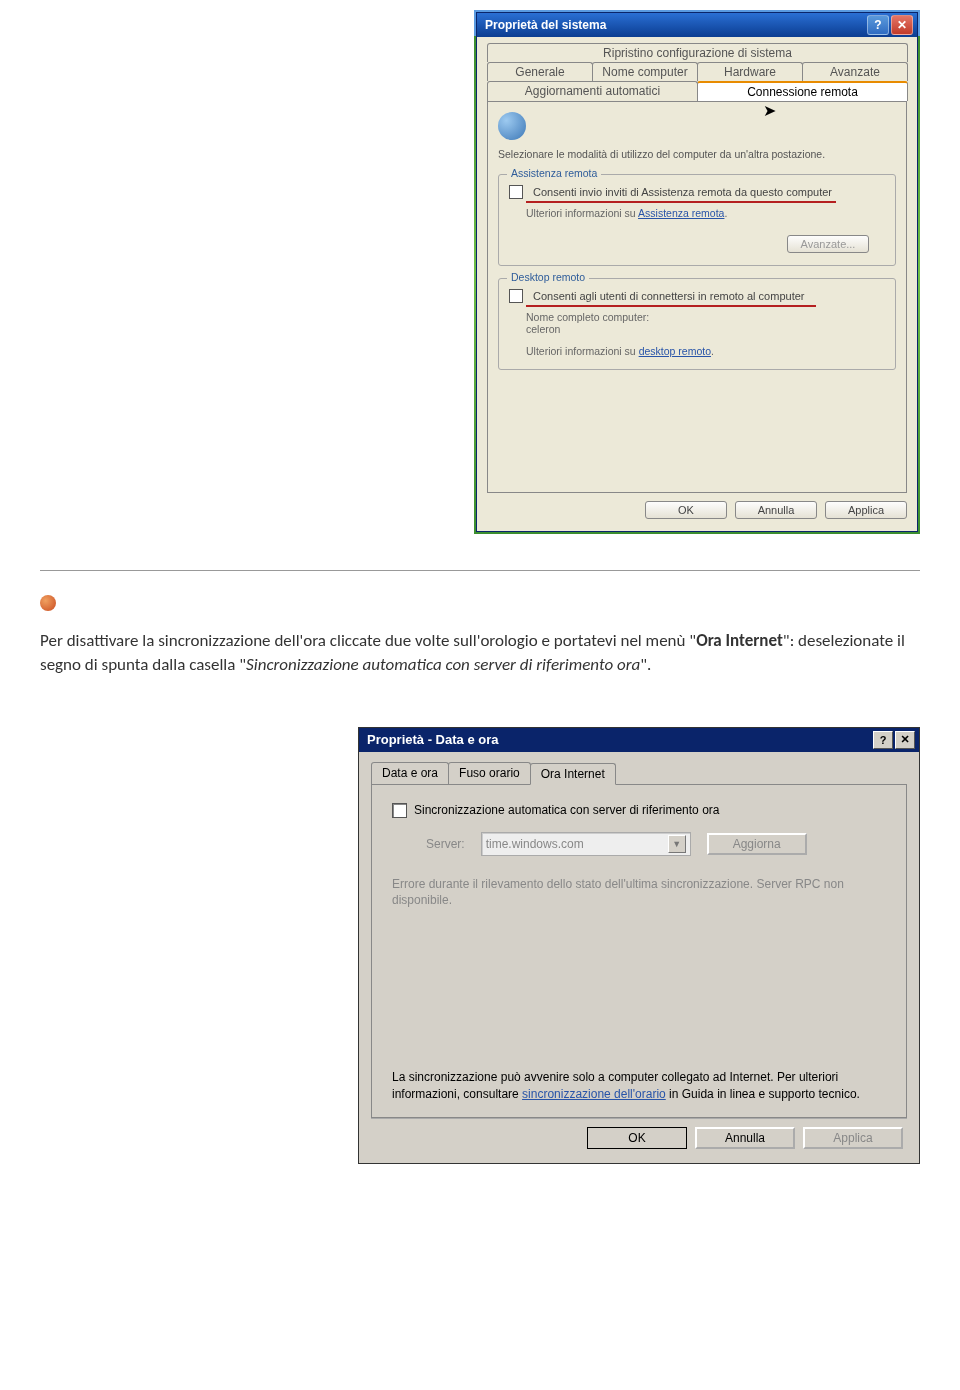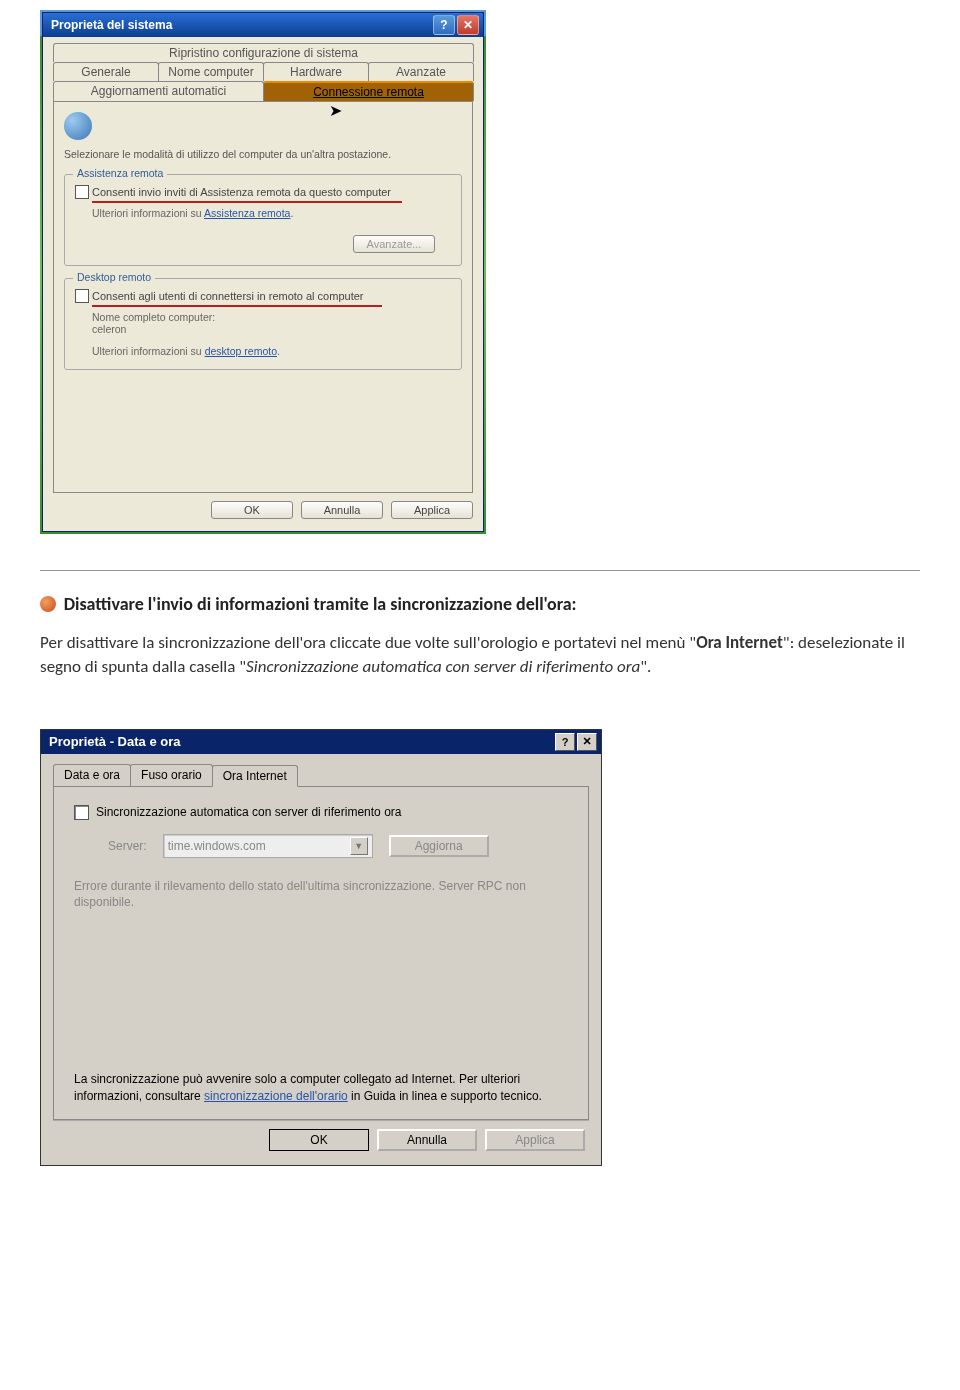--- a/index.html
+++ b/index.html
@@ -4,21 +4,21 @@
 <style>
   body {
     margin: 0;
     font-family: Calibri, Arial, sans-serif;
     background: #fff;
     width: 960px;
   }
   .page { padding: 0 40px 40px 40px; }
   .img-box {
     display: flex;
-    justify-content: flex-start;
+    justify-content: flex-end;
     padding-top: 10px;
   }
   
   .xp-dialog {
     width: 440px;
     border: 1px solid #0a246a;
     background: #ece9d8;
     font-family: Tahoma, sans-serif;
     font-size: 11px;
   }
@@ -53,22 +53,22 @@
     font-size: 12px;
     color:#555;
     margin-right: -1px;
     border-radius: 3px 3px 0 0;
     white-space: nowrap;
   }
   .tabs-row.top .tab.full { flex:1; text-align:center; }
   .tabs-row.mid .tab { flex:1; text-align:center; }
   .tabs-row.bot .tab { flex:1; text-align:center; }
   .tabs-row.bot .tab.active {
-    background:#a16207; color:#000; border-top:2px solid #e88b00;
-    position:relative; z-index:1;text-decoration:underline;
+    background:#ffffff; color:#000; border-top:2px solid #e88b00;
+    position:relative; z-index:1;
   }
   .tab-panel {
     border:1px solid #888; background:#ece9d8;
     padding: 10px; min-height: 370px;
     position:relative;
   }
   .remote-intro { display:flex; gap:8px;flex-direction:column; }
   .remote-icon {
     width:28px; height:28px; border-radius:50%;
     background: radial-gradient(circle at 30% 30%, #9dcaf0, #3c77b6);
@@ -78,21 +78,21 @@
   .group {
     border:1px solid #aaa; border-radius:3px;
     margin-top:12px; padding: 10px 26px 12px 10px;
     position:relative;
   }
   .group-title {
     position:absolute; top:-8px; left:8px;
     background:#ece9d8; padding:0 4px;
     color:#2e5c9a; font-size:10.5px;
   }
-  .chk-line { display:flex; align-items:center; gap:3px; color:#444; }
+  .chk-line { display:flex; align-items:center; gap:10px; color:#444; }
   .chk { width:12px; height:12px; border:1px solid #555; background:#fff; }
   .underline-red {
     height:2px; background:#b52020; margin:2px 0 4px 17px;
     width: 310px;
   }
   .info-txt { color:#666; font-size:10.5px; margin-left:17px; }
   .lnk { color:#2854a8; text-decoration:underline; cursor:pointer; }
   .xp-btn {
     border:1px solid #888; background:linear-gradient(#fdfdfd,#e5e2d5);
     padding:2px 10px; font-size:11px; color:#444; border-radius:3px;
@@ -246,21 +246,20 @@
         </div>
       </div>
     </div>
     </div>
   </div>
 
   <hr class="sep">
 
   <div>
     <span class="apple-bullet"></span>
-    <span class="sec-title">Disattivare l'invio di informazioni tramite la sincronizzazione dell'ora:</span>
   </div>
 
   <div class="para">
     <span>Per disattivare la sincronizzazione dell'ora cliccate due volte sull'orologio e portatevi nel menù "</span><span class="bold">Ora Internet</span><span>": deselezionate il segno di spunta dalla casella "</span><span class="ital">Sincronizzazione automatica con server di riferimento ora</span><span>".</span>
   </div>
 
   <div class="img-box" style="margin-top:40px;">
     <div class="cls-dialog">
       <div class="cls-title">
         <span>Proprietà - Data e ora</span>

